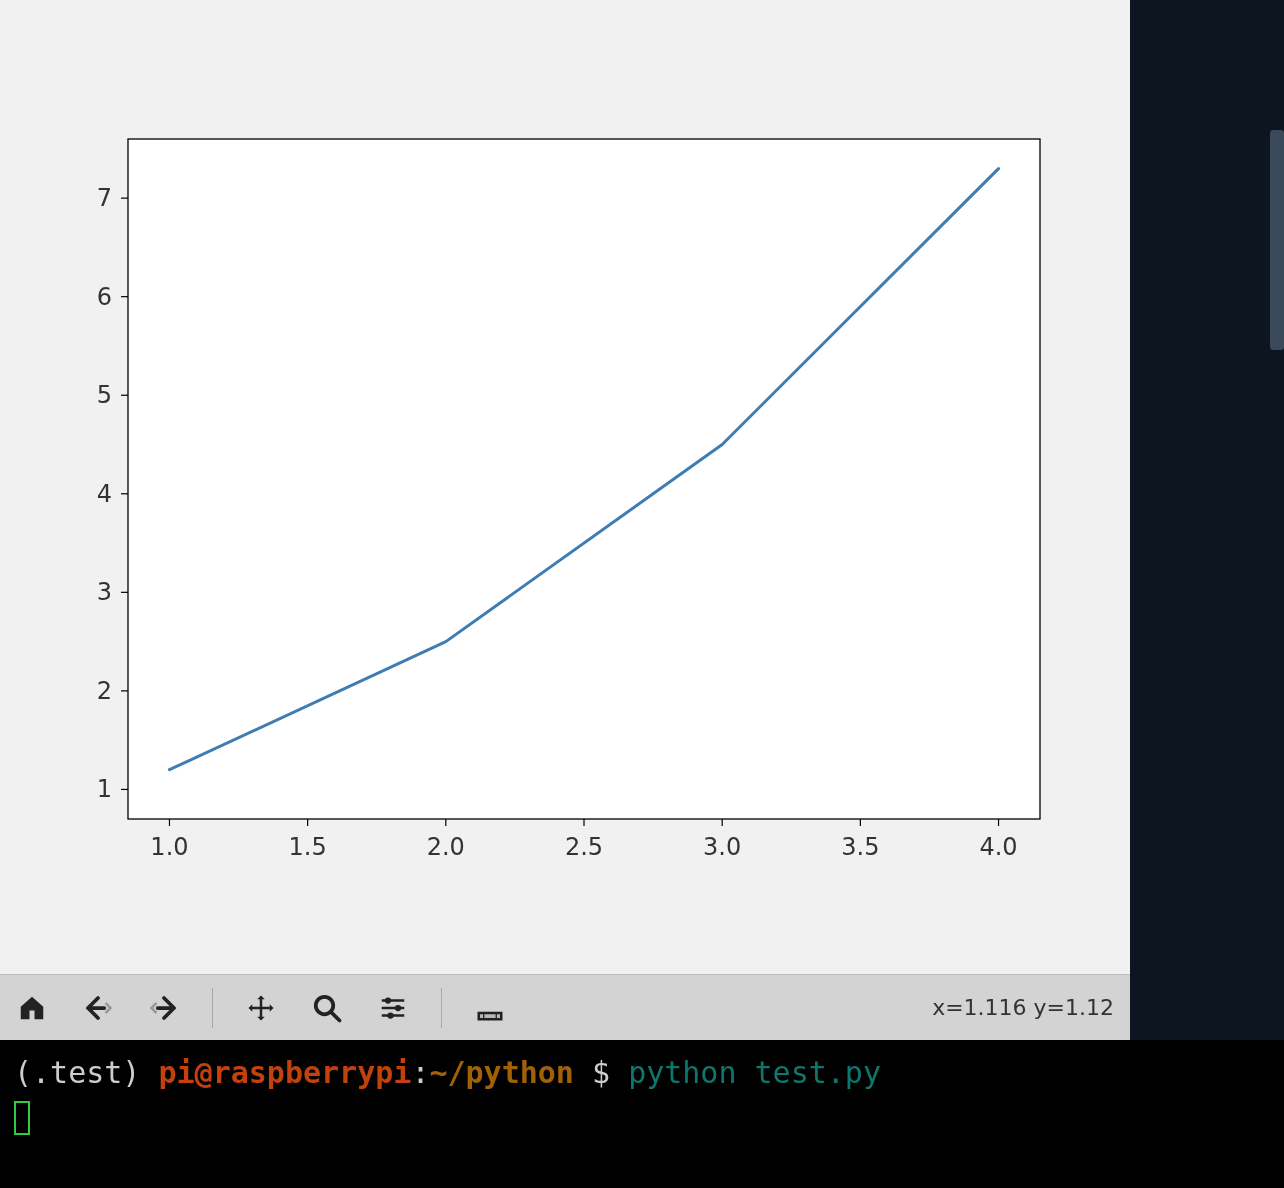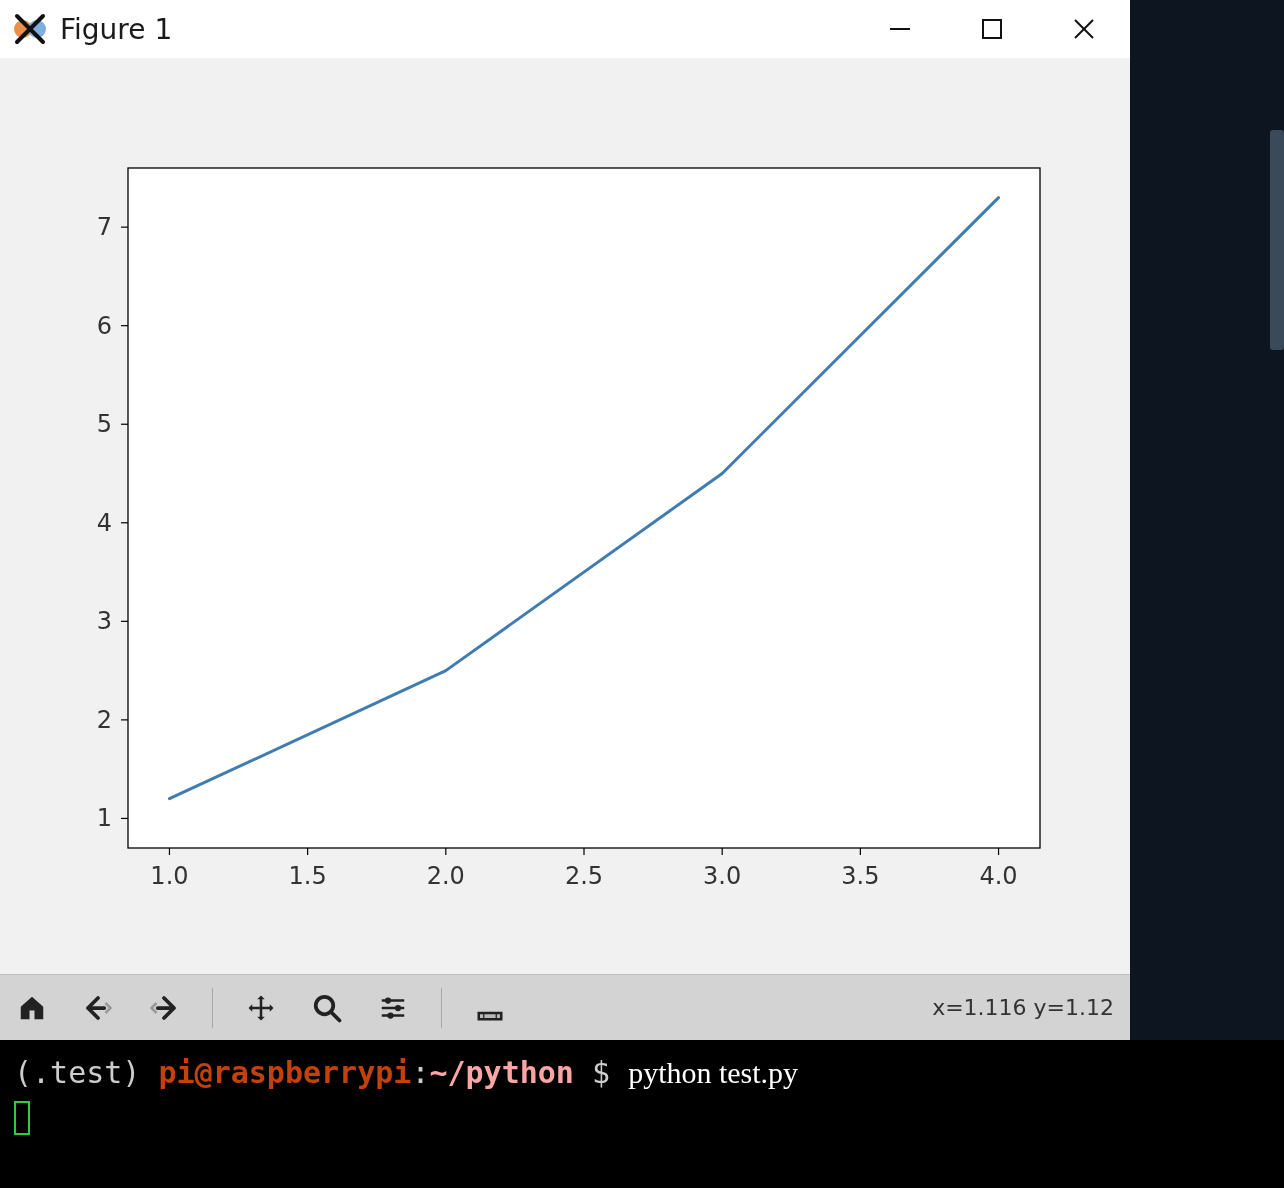--- a/index.html
+++ b/index.html
@@ -113,63 +113,35 @@
     color: #dddddd;
     font-family: "DejaVu Sans Mono", "Consolas", monospace;
     font-size: 30px;
     padding: 10px 14px;
     line-height: 1.5;
     white-space: pre;
   }
   .t-venv   { color: #cccccc; }
   .t-user   { color: #c2410c; font-weight: bold; }
   .t-colon  { color: #cccccc; }
-  .t-path   { color: #fca5a5; font-weight: bold; }
+  .t-path   { color: #a16207; font-weight: bold; }
   .t-prompt { color: #cccccc; }
-  .t-cmd    { color: #ffffff; font-family: Liberation Serif, serif; }
+  .t-cmd    { color: #0f766e; }
   .cursor {
     display:inline-block;
     width: 16px; height: 34px;
     border: 2px solid #2ecc40;
     vertical-align: text-bottom;
   }
   text.tick { font-size: 24px; fill: #333; font-family: "DejaVu Sans", Arial, sans-serif; }
 </style>
 </head>
 <body>
 
 <div class="window">
-  <div class="titlebar">
-    <span class="app-icon">
-      <svg width="34" height="34" viewBox="0 0 34 34">
-        <circle cx="10" cy="17" r="9" fill="#e87b2a" opacity="0.85"></circle>
-        <circle cx="24" cy="17" r="9" fill="#6aa0d8" opacity="0.85"></circle>
-        <path d="M4 4 L30 30 M30 4 L4 30" stroke="#111" stroke-width="4" stroke-linecap="round"></path>
-      </svg>
-    </span>
-    <span class="title-text">Figure 1</span>
-    <div class="win-controls">
-      <div class="win-btn">
-        <svg width="26" height="26" viewBox="0 0 26 26">
-            <line x1="3" y1="13" x2="23" y2="13" stroke-width="2"></line>
-          </svg>
-      </div>
-      <div class="win-btn">
-        <svg width="24" height="24" viewBox="0 0 24 24">
-            <rect x="3" y="3" width="18" height="18" fill="none" stroke-width="2"></rect>
-          </svg>
-      </div>
-      <div class="win-btn">
-        <svg width="26" height="26" viewBox="0 0 26 26">
-            <line x1="4" y1="4" x2="22" y2="22" stroke-width="2"></line>
-            <line x1="22" y1="4" x2="4" y2="22" stroke-width="2"></line>
-          </svg>
-      </div>
-    </div>
-  </div>
 
   <div class="plot-area">
     <svg class="chart-svg" id="chart-svg" viewBox="0 0 1130 916">
         <rect x="128" y="110" width="912" height="680" fill="#ffffff"></rect>
         <rect x="128" y="110" width="912" height="680" fill="none" stroke="#000" stroke-width="1.3"></rect>
         <line x1="169.45454545454544" y1="790" x2="169.45454545454544" y2="797" stroke="#000" stroke-width="1.2"></line>
         <text class="tick" x="169.45454545454544" y="826" text-anchor="middle">1.0</text>
         <line x1="307.6363636363636" y1="790" x2="307.6363636363636" y2="797" stroke="#000" stroke-width="1.2"></line>
         <text class="tick" x="307.6363636363636" y="826" text-anchor="middle">1.5</text>
         <line x1="445.8181818181818" y1="790" x2="445.8181818181818" y2="797" stroke="#000" stroke-width="1.2"></line>

